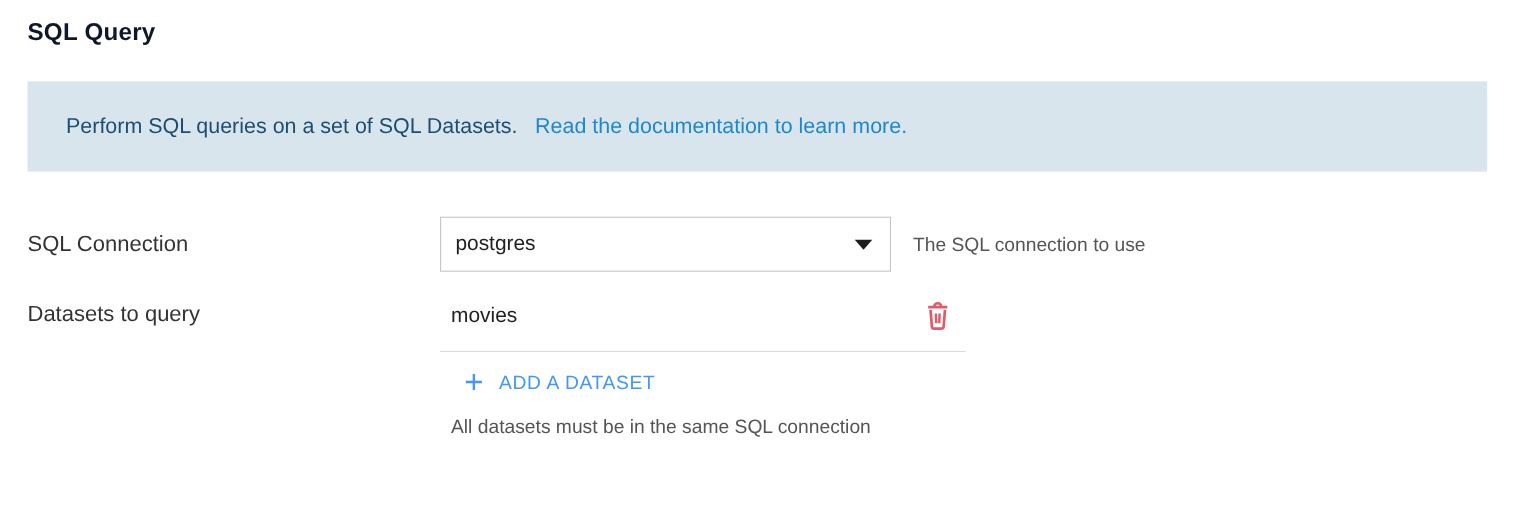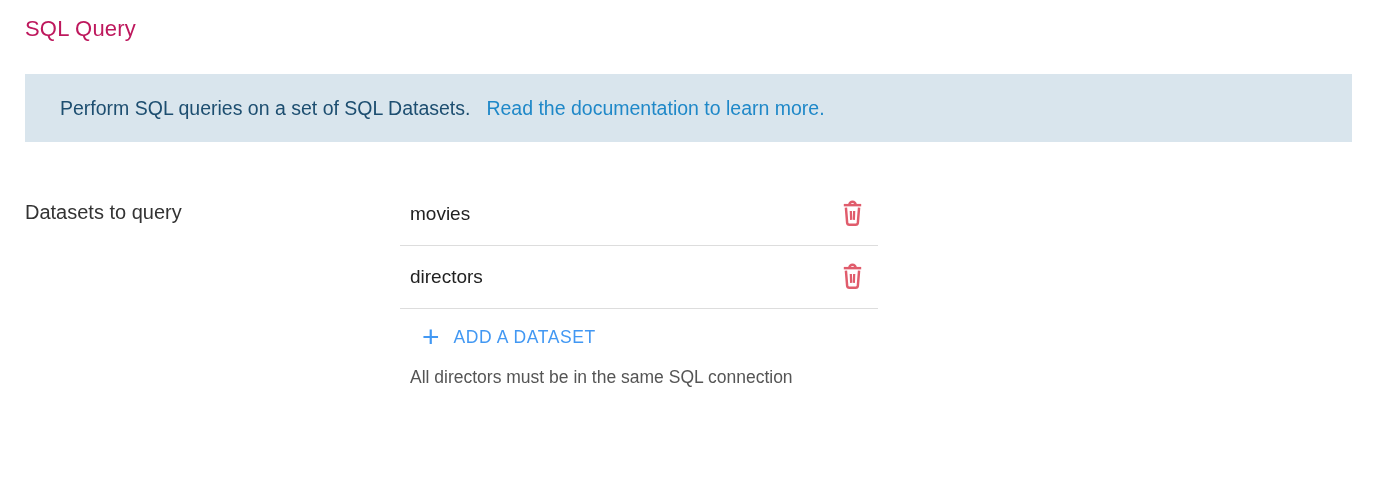--- a/index.html
+++ b/index.html
@@ -9,27 +9,27 @@
     height: 484px;
     background: #ffffff;
     font-family: "Liberation Sans", sans-serif;
     color: #222;
     overflow: hidden;
   }
   .page-title {
     margin: 16px 0 0 25px;
     font-size: 22px;
     line-height: 26px;
-    font-weight: 400;
-    color: #be185d;
+    font-weight: 700;
+    color: #0f172a;
     letter-spacing: 0.2px;
   }
   .info-banner {
     margin: 32px 28px 0 25px;
-    height: 68px;
+    height: 82px;
     background: #d9e5ed;
     display: flex;
     align-items: center;
     padding: 0 35px;
     font-size: 19.5px;
     color: #1d4e70;
   }
   .info-banner a {
     color: #1f88c8;
     text-decoration: none;
@@ -127,20 +127,28 @@
 
   <h1 class="page-title">SQL Query</h1>
 
   <div class="info-banner">
     <span>Perform SQL queries on a set of SQL Datasets.</span>
     <a href="#">Read the documentation to learn more.</a>
   </div>
 
   <div class="form">
 
+    <div class="form-row row-connection">
+      <div class="label-col">SQL Connection</div>
+      <div class="select-box">
+        <span>postgres</span>
+        <span class="caret-down"></span>
+      </div>
+      <div class="help-text">The SQL connection to use</div>
+    </div>
 
     <div class="form-row row-datasets">
       <div class="label-col">Datasets to query</div>
 
       <div class="datasets-col">
 
         <div class="dataset-item">
           <span>movies</span>
           <button class="trash-btn">
             <span>
@@ -148,39 +156,25 @@
                 <path d="M4.2 6.4 H19.8" stroke="#e05c6c" stroke-width="2.2"></path>
                 <path d="M9.2 6 a2.8 2.7 0 0 1 5.6 0" stroke="#e05c6c" stroke-width="2.2" fill="none"></path>
                 <path d="M6.1 8.6 L7.2 22.3 a2 1.9 0 0 0 2 1.7 h5.6 a2 1.9 0 0 0 2-1.7 L17.9 8.6" stroke="#e05c6c" stroke-width="2.2" fill="none" stroke-linejoin="round"></path>
                 <path d="M10.5 11.6 L10.8 19.6" stroke="#e05c6c" stroke-width="2"></path>
                 <path d="M13.5 11.6 L13.2 19.6" stroke="#e05c6c" stroke-width="2"></path>
               </svg>
             </span>
           </button>
         </div>
 
-        <div class="dataset-item">
-          <span>directors</span>
-          <button class="trash-btn">
-            <span>
-              <svg width="27" height="29" viewBox="0 0 24 26" fill="none">
-                <path d="M4.2 6.4 H19.8" stroke="#e05c6c" stroke-width="2.2"></path>
-                <path d="M9.2 6 a2.8 2.7 0 0 1 5.6 0" stroke="#e05c6c" stroke-width="2.2" fill="none"></path>
-                <path d="M6.1 8.6 L7.2 22.3 a2 1.9 0 0 0 2 1.7 h5.6 a2 1.9 0 0 0 2-1.7 L17.9 8.6" stroke="#e05c6c" stroke-width="2.2" fill="none" stroke-linejoin="round"></path>
-                <path d="M10.5 11.6 L10.8 19.6" stroke="#e05c6c" stroke-width="2"></path>
-                <path d="M13.5 11.6 L13.2 19.6" stroke="#e05c6c" stroke-width="2"></path>
-              </svg>
-            </span>
-          </button>
-        </div>
 
         <button class="add-dataset-btn">
           <span class="add-plus">+</span>
           <span class="add-label">ADD A DATASET</span>
         </button>
 
-        <div class="datasets-note">All directors must be in the same SQL connection</div>
+        <div class="datasets-note">All datasets must be in the same SQL connection</div>
 
       </div>
     </div>
 
   </div>
 </div>
 
 </body></html>

